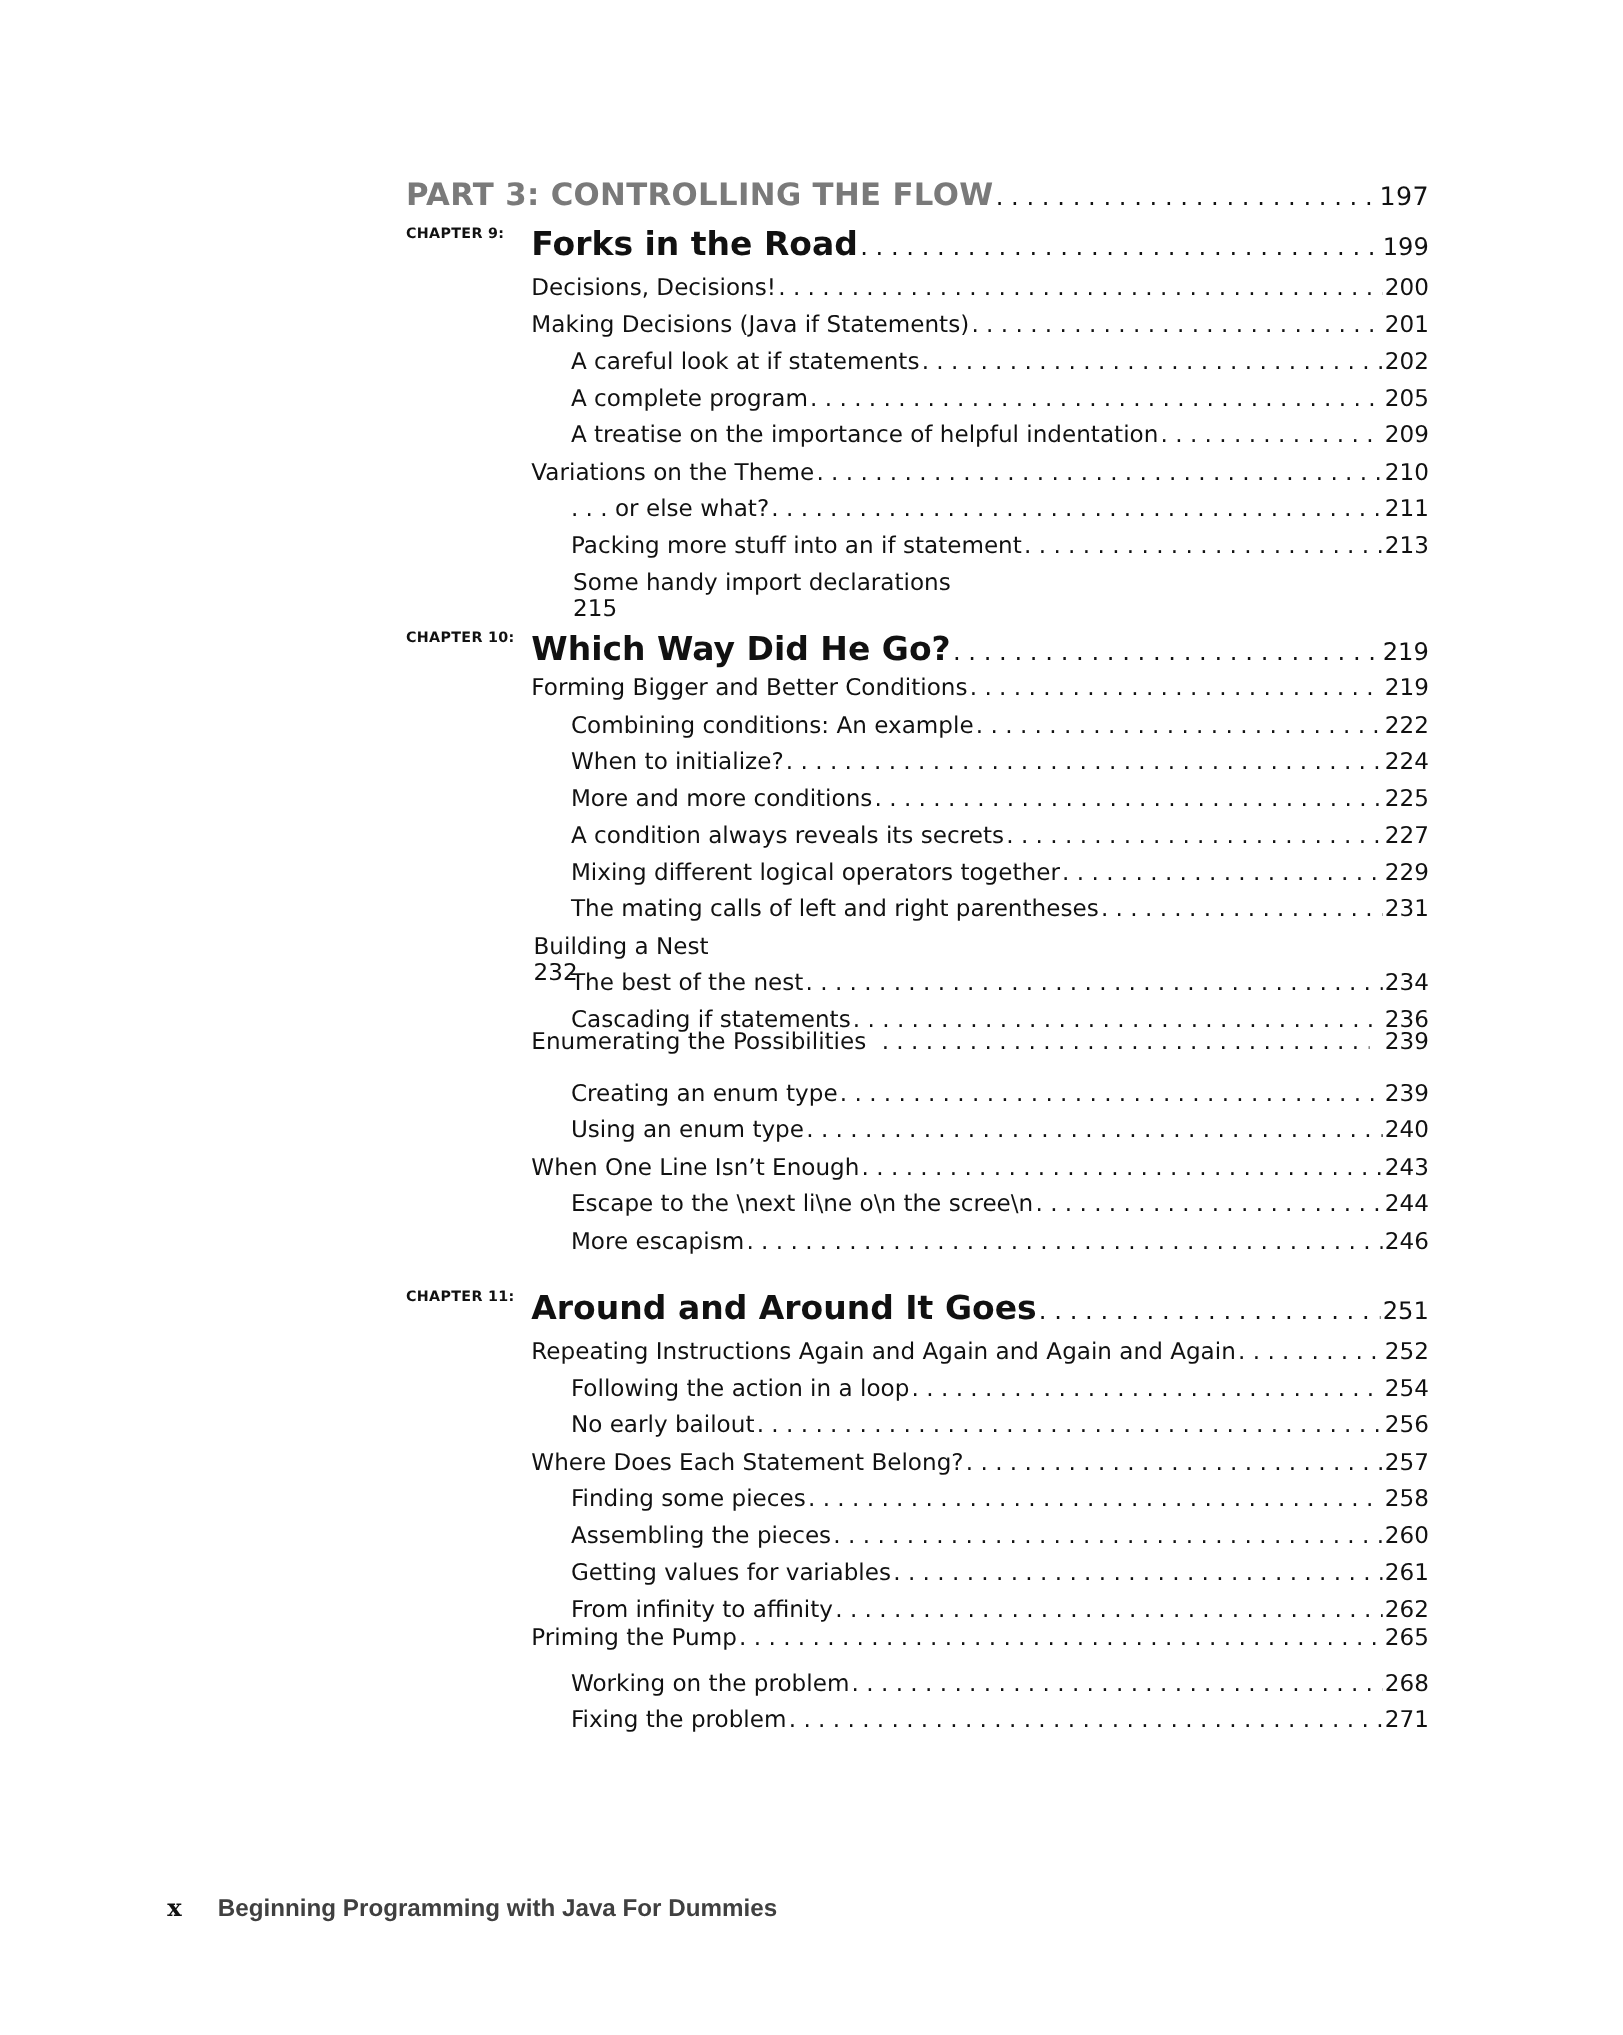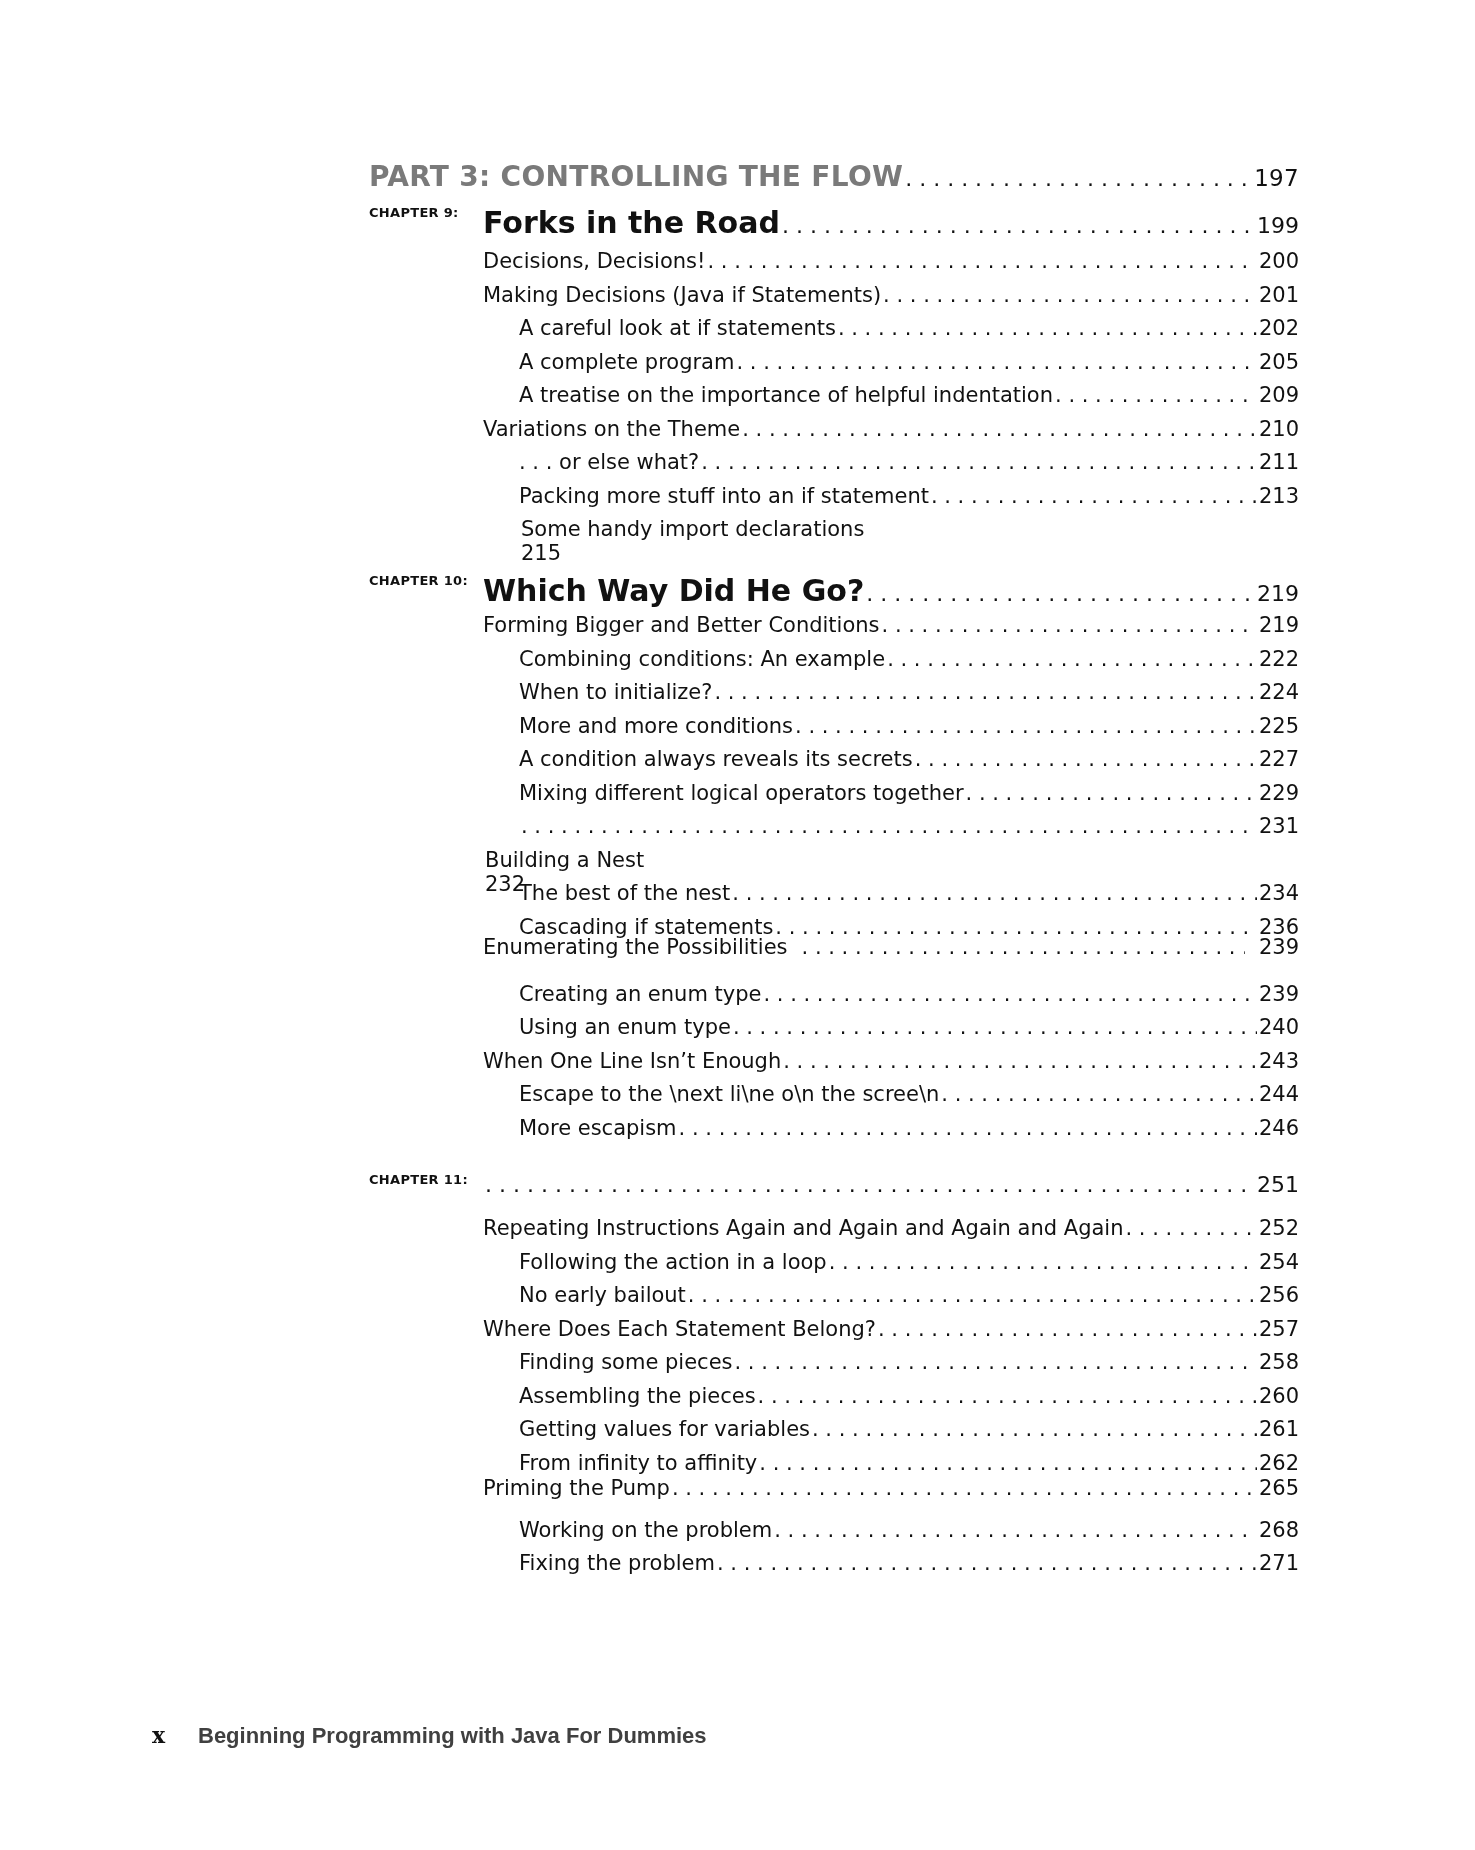--- a/index.html
+++ b/index.html
@@ -118,20 +118,21 @@
         <span class="label">A condition always reveals its secrets</span>
         <span class="dots"></span>
         <span class="page">227</span>
       </div>
       <div class="row l2" style="top: 780.5px;">
         <span class="label">Mixing different logical operators together</span>
         <span class="dots"></span>
         <span class="page">229</span>
       </div>
       <div class="row l2" style="top: 814px;">
+        <span class="label">The mating calls of left and right parentheses</span>
         <span class="dots"></span>
         <span class="page">231</span>
       </div>
       <div class="row l1" style="top: 847.5px; flex-direction: column;">
         <span class="label">Building a Nest</span>
         <span class="dots"></span>
         <span class="page">232</span>
       </div>
       <div class="row l2" style="top: 881px;">
         <span class="label">The best of the nest</span>
@@ -168,20 +169,21 @@
         <span class="dots"></span>
         <span class="page">244</span>
       </div>
       <div class="row l2" style="top: 1115.5px;">
         <span class="label">More escapism</span>
         <span class="dots"></span>
         <span class="page">246</span>
       </div>
       <div class="row chap" style="top: 1172px;">
         <span class="chapnum">CHAPTER 11:</span>
+        <span class="label">Around and Around It Goes</span>
         <span class="dots"></span>
         <span class="page">251</span>
       </div>
       <div class="row l1" style="top: 1216px;">
         <span class="label">Repeating Instructions Again and Again and Again and Again</span>
         <span class="dots"></span>
         <span class="page">252</span>
       </div>
       <div class="row l2" style="top: 1249.5px;">
         <span class="label">Following the action in a loop</span>

